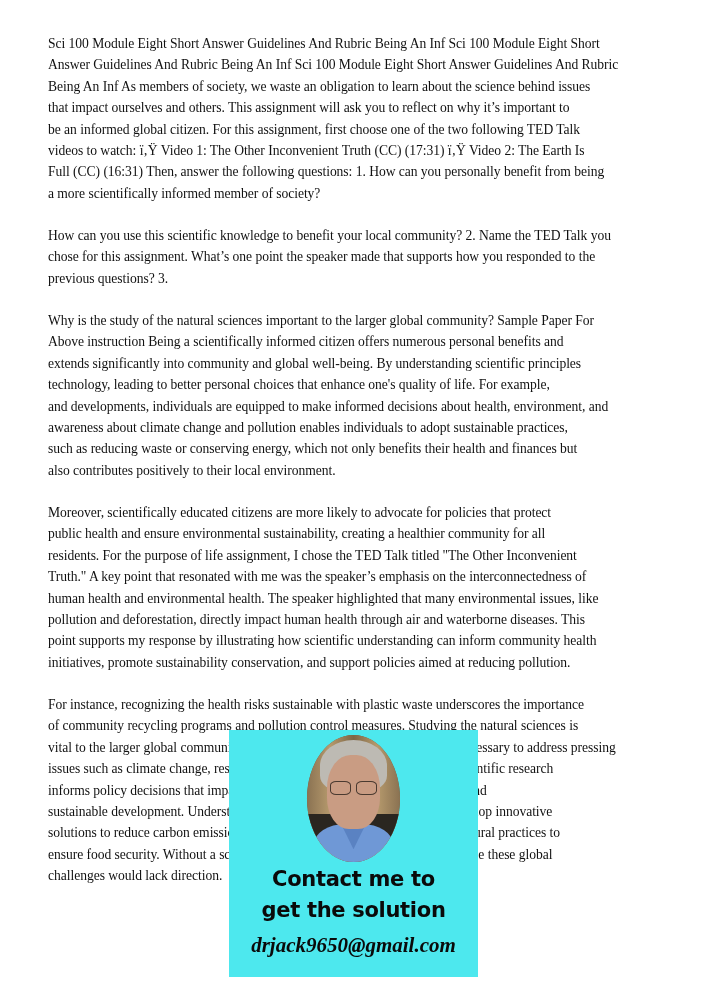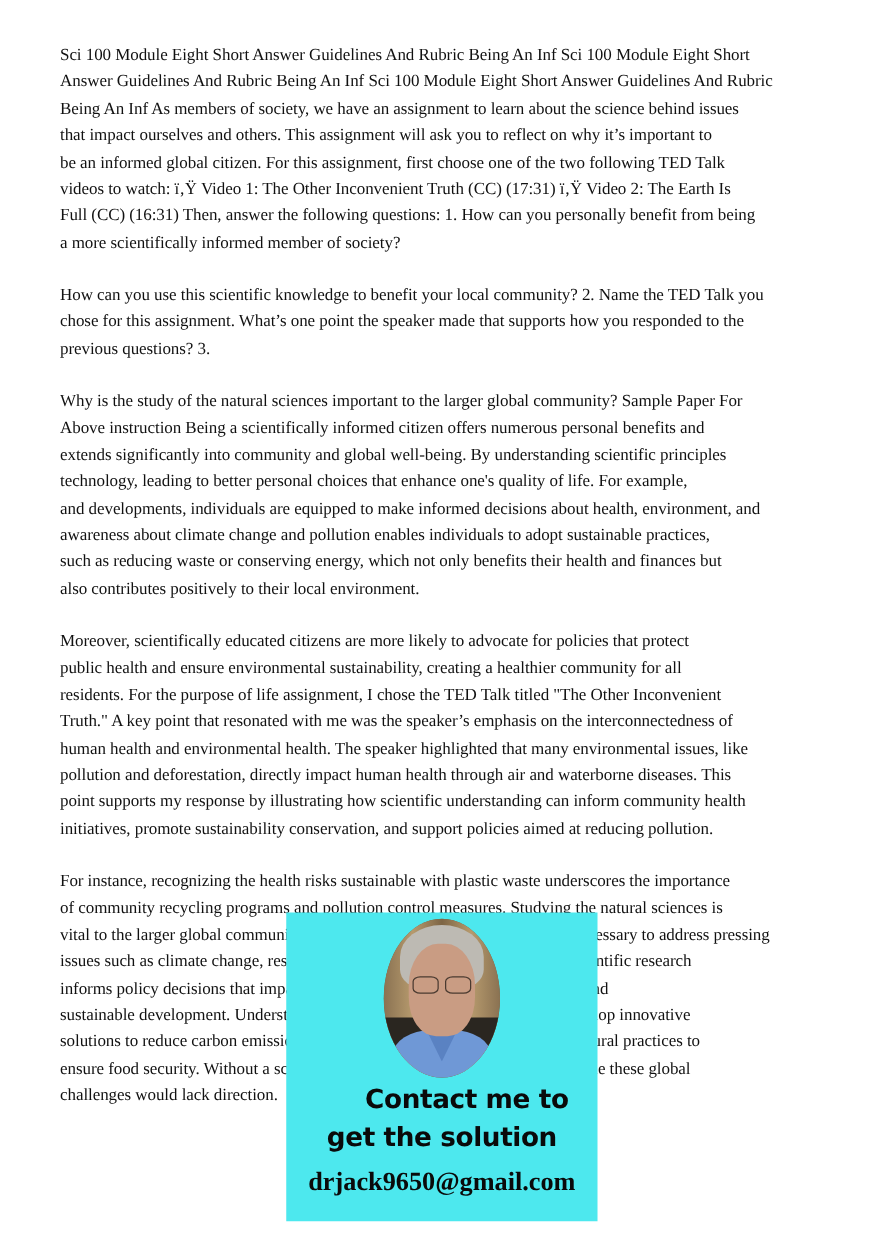--- a/index.html
+++ b/index.html
@@ -111,21 +111,21 @@
     }
   </style>
 </head>
 <body>
 
 <div class="page">
 
   <div class="para" style="top:33px;">
     <span class="line">Sci 100 Module Eight Short Answer Guidelines And Rubric Being An Inf Sci 100 Module Eight Short</span>
     <span class="line">Answer Guidelines And Rubric Being An Inf Sci 100 Module Eight Short Answer Guidelines And Rubric</span>
-    <span class="line">Being An Inf As members of society, we have an assignment to learn about the science behind issues</span>
+    <span class="line">Being An Inf As members of society, we waste an obligation to learn about the science behind issues</span>
     <span class="line">that impact ourselves and others. This assignment will ask you to reflect on why it’s important to</span>
     <span class="line">be an informed global citizen. For this assignment, first choose one of the two following TED Talk</span>
     <span class="line">videos to watch: ï‚Ÿ Video 1: The Other Inconvenient Truth (CC) (17:31) ï‚Ÿ Video 2: The Earth Is</span>
     <span class="line">Full (CC) (16:31) Then, answer the following questions: 1. How can you personally benefit from being</span>
     <span class="line">a more scientifically informed member of society?</span>
   </div>
 
   <div class="para" style="top:225px;">
     <span class="line">How can you use this scientific knowledge to benefit your local community? 2. Name the TED Talk you</span>
     <span class="line">chose for this assignment. What’s one point the speaker made that supports how you responded to the</span>
@@ -172,18 +172,18 @@
       <div class="dark-band"></div>
       <div class="shirt"></div>
       <div class="collar"></div>
       <div class="hair"></div>
       <div class="face"></div>
       <div class="glasses">
           <span></span>
           <span></span>
         </div>
     </div>
-    <div class="promo-line sans" style="top:137px;padding-left:20px;">Contact me to</div>
+    <div class="promo-line sans" style="top:137px;">Contact me to</div>
     <div class="promo-line sans" style="top:168px;text-align:center;">get the solution</div>
-    <div class="promo-line serif" style="top:203px;">drjack9650@gmail.com</div>
+    <div class="promo-line serif" style="top:203px;font-style:italic;">drjack9650@gmail.com</div>
   </div>
 
 </div>
 
 </body></html>

